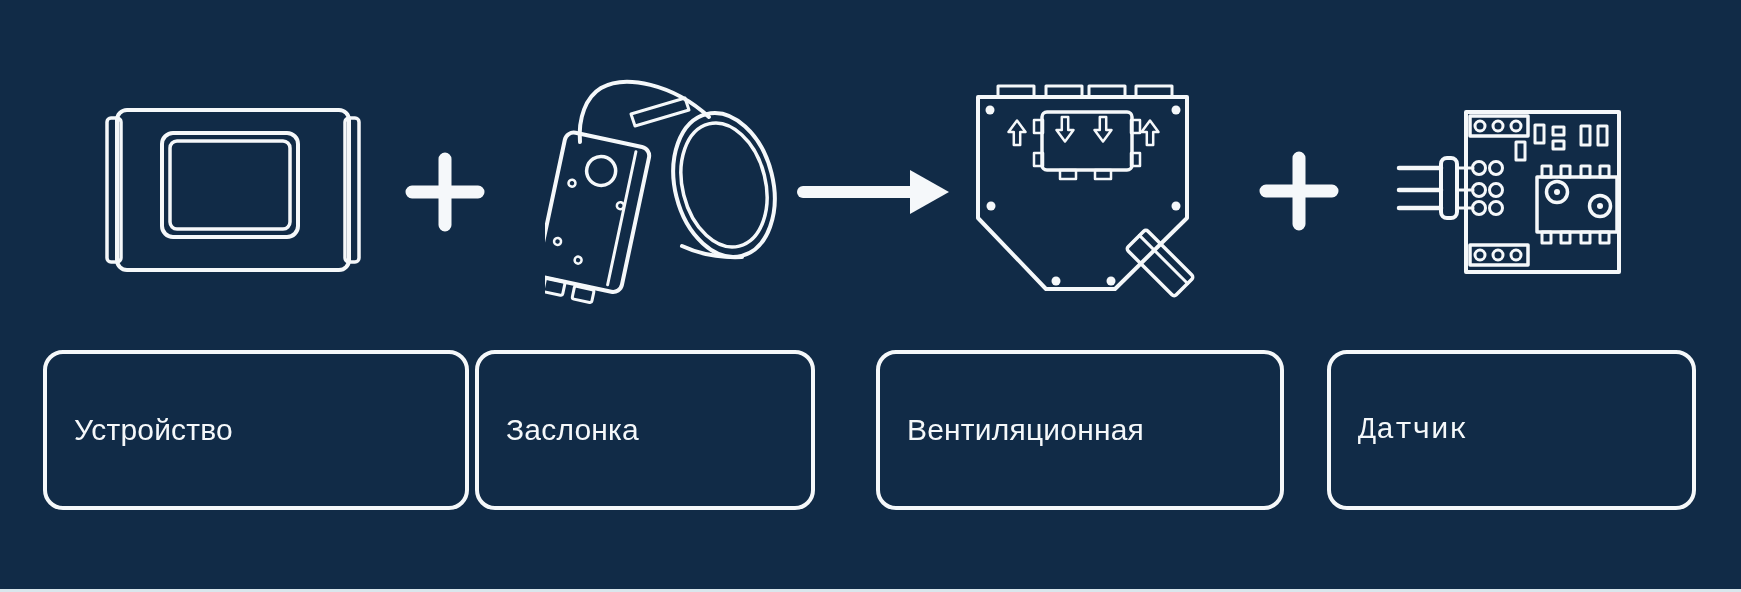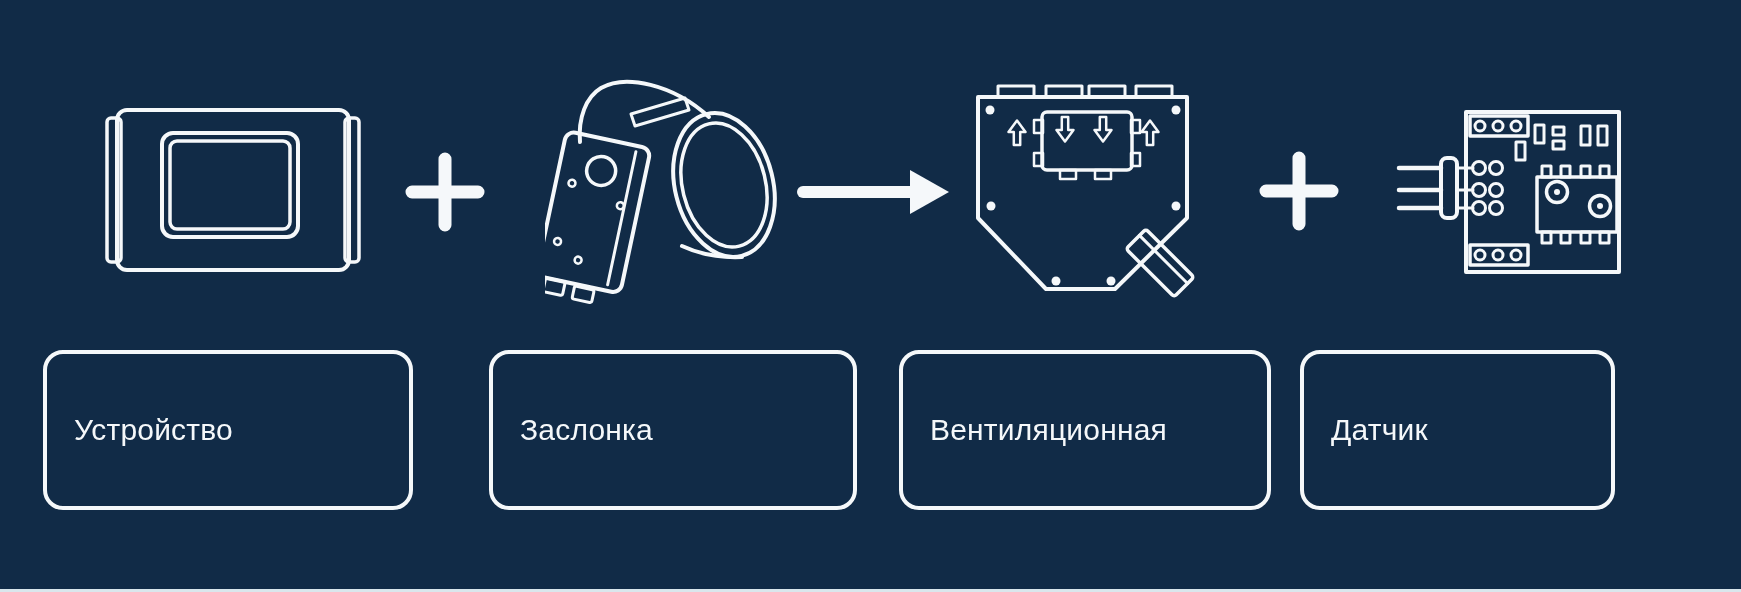--- a/index.html
+++ b/index.html
@@ -161,38 +161,38 @@
       <rect x="166" y="137" width="9" height="11" stroke-width="3"></rect>
       <rect x="186" y="137" width="9" height="11" stroke-width="3"></rect>
       <rect x="205" y="137" width="9" height="11" stroke-width="3"></rect>
       <circle cx="162" cy="97" r="10.5" stroke-width="3.5"></circle>
       <circle class="solid" cx="162" cy="97" r="3"></circle>
       <circle cx="205" cy="111" r="10.5" stroke-width="3.5"></circle>
       <circle class="solid" cx="205" cy="111" r="3"></circle>
     </svg>
   </div>
 
-  <div class="card" style="left:43px; width:370px;">
+  <div class="card" style="left:43px; width:426px;">
     <div class="card-text">
       <div>Устройство</div>
     </div>
   </div>
 
-  <div class="card" style="left:489px; width:368px;">
+  <div class="card" style="left:475px; width:340px;">
     <div class="card-text">
       <div>Заслонка</div>
     </div>
   </div>
 
-  <div class="card" style="left:899px; width:372px;">
+  <div class="card" style="left:876px; width:408px;">
     <div class="card-text">
       <div>Вентиляционная</div>
     </div>
   </div>
 
-  <div class="card" style="left:1300px; width:315px;">
+  <div class="card" style="left:1327px; width:369px;font-family:Liberation Mono, monospace;">
     <div class="card-text">
       <div>Датчик</div>
     </div>
   </div>
 
   <div class="bottom-strip"></div>
 </div>
 
 </body></html>

